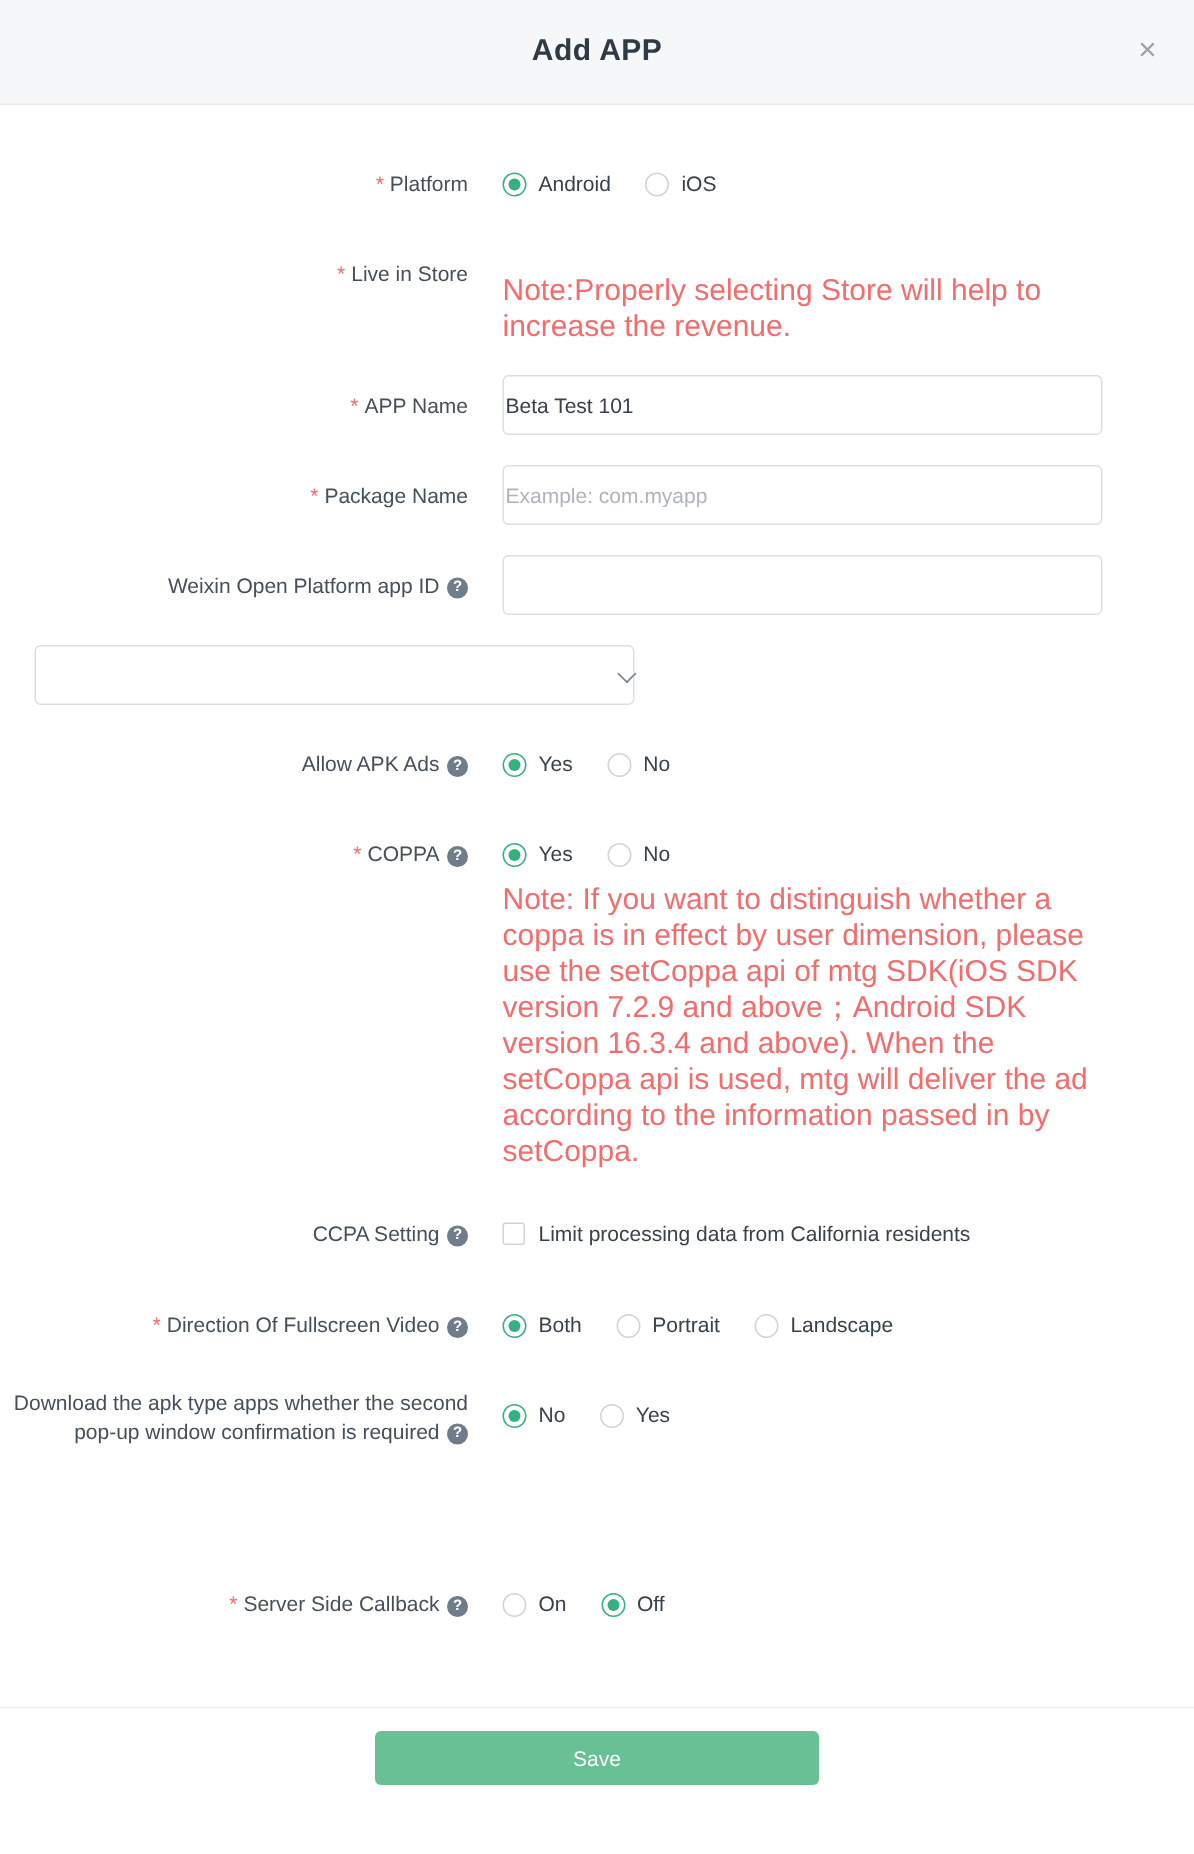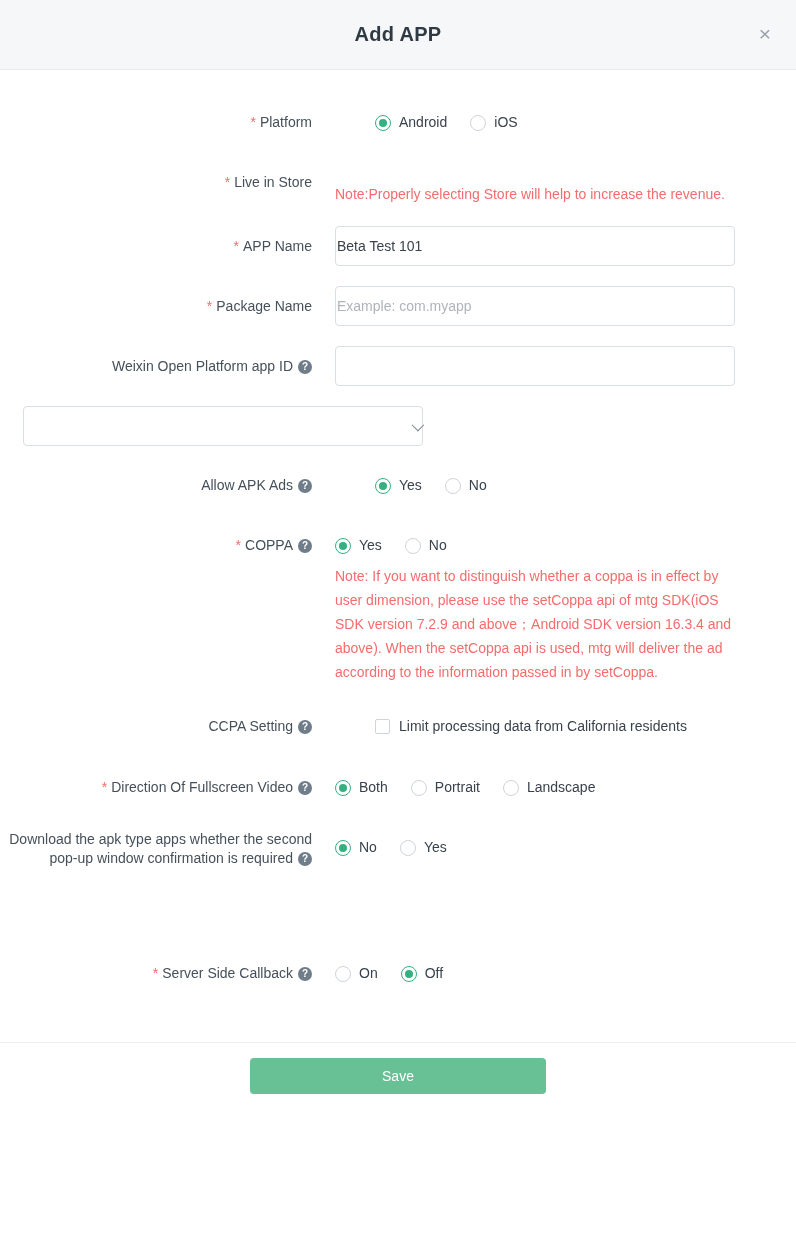--- a/index.html
+++ b/index.html
@@ -55,28 +55,28 @@
     width:400px; height:40px; border:1px solid #dadfe4; border-radius:4px;
     background:#fff; padding:0 1px; font-size:14px; color:#39424c;
     font-family:inherit; outline:none; display:block;
   }
   .text-input::placeholder { color:#aeb4bc; }
   .select { display:flex; align-items:center; justify-content:flex-end; cursor:pointer; }
   .chevron {
     width:9px; height:9px; border-right:1.5px solid #79828c; border-bottom:1.5px solid #79828c;
     transform:rotate(45deg) translateY(-2px); display:inline-block;
   }
-  .note { width:400px; color:#f56c6c; line-height:24px; margin-top:9px; font-size:14px; }
+  .note { width:400px; color:#f56c6c; line-height:24px; margin-top:9px; font-size:20px; }
   .stack-gap { margin-top:17px; }
   .pt8 { padding-top:8px; }
   
   .mb20 { margin-bottom:20px; }
   .mb30 { margin-bottom:30px; }
   .mb33 { margin-bottom:33px; }
-  .mb41 { margin-bottom:41px;gap:40px; }
+  .mb41 { margin-bottom:41px; }
   .mb68 { margin-bottom:96px; }
   .mb0  { margin-bottom:0; }
   .dialog-footer {
     border-top:1px solid #eceef0; margin-top:59px; padding:15px 0 27px;
     text-align:center;
   }
   .save-btn {
     width:296px; height:36px; border:none; border-radius:4px;
     background:#68c095; color:#ffffff; font-size:14px; font-family:inherit;
     cursor:pointer;

